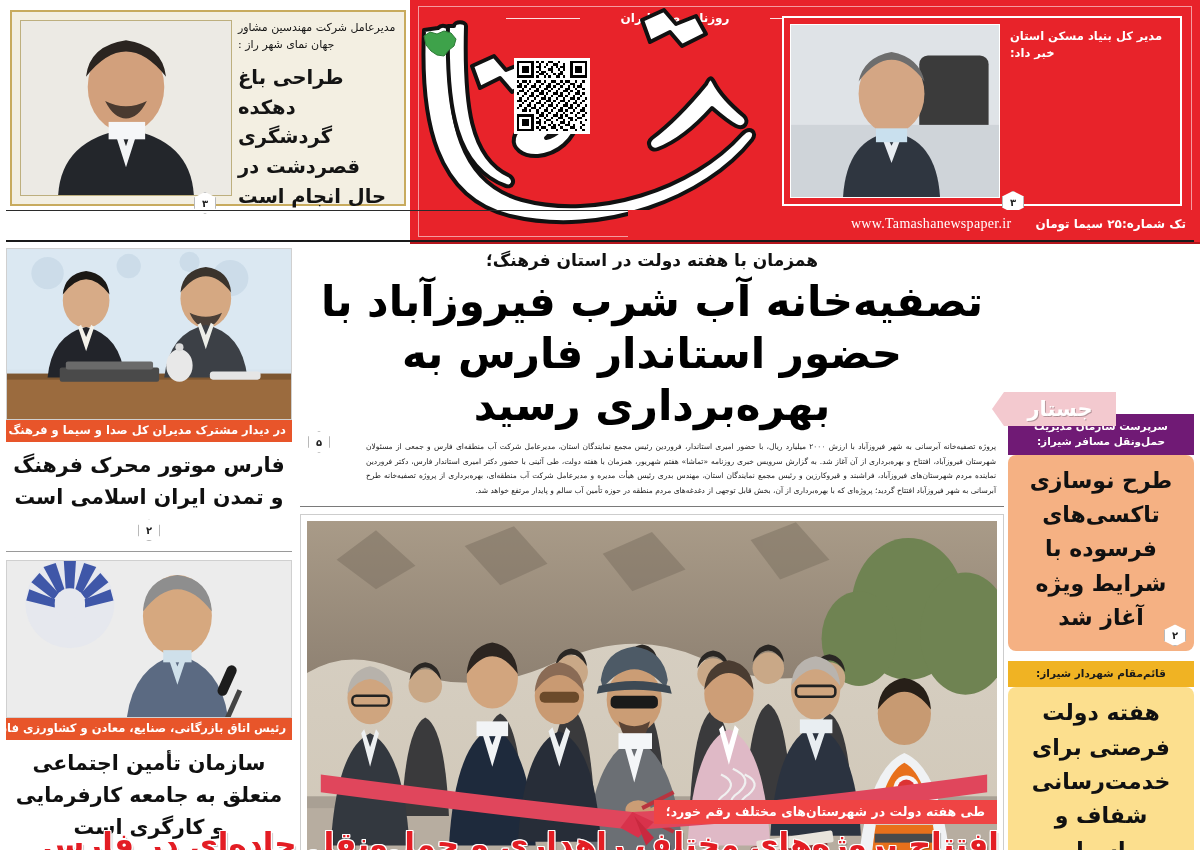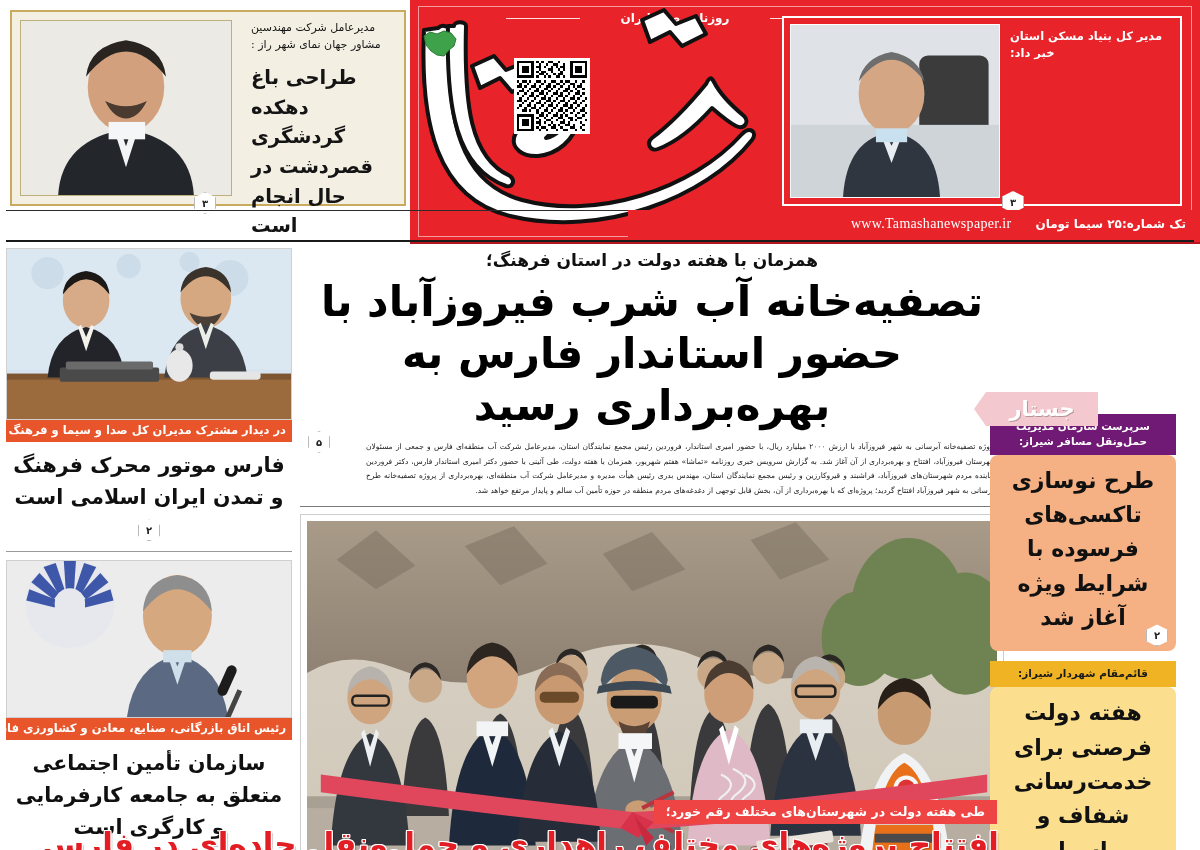--- a/index.html
+++ b/index.html
@@ -163,21 +163,21 @@
     position: absolute;
     top: 10px;
     left: 10px;
     width: 396px;
     height: 196px;
     background: #f3efe2;
     border: 2px solid #c8ab5e;
     display: flex;
     flex-direction: row-reverse;
     padding: 8px;
-    gap: 19px;
+    gap: 6px;
     z-index: 9;
   }
   .tl-photo {
     width: 212px;
     background: #cfd4d8;
     border: 1px solid #bda濃;
     border: 1px solid #bdaf7e;
     overflow: hidden;
     position: relative;
   }
@@ -391,21 +391,21 @@
       1px 0 0 #fff, -1px 0 0 #fff, 0 1px 0 #fff, 0 -1px 0 #fff,
       1px 1px 0 #fff, -1px -1px 0 #fff, 1px -1px 0 #fff, -1px 1px 0 #fff,
       2px 2px 1px rgba(0,0,0,.25);
     white-space: nowrap;
   }
 
   
   .col-right {
     position: absolute;
     top: 0;
-    right: 24px;
+    right: 6px;
     width: 186px;
     height: 600px;
   }
   .tab-jostar {
     position: absolute;
     top: 144px;
     right: 78px;
     width: 112px;
     height: 34px;
     background: #f3c9cf;

